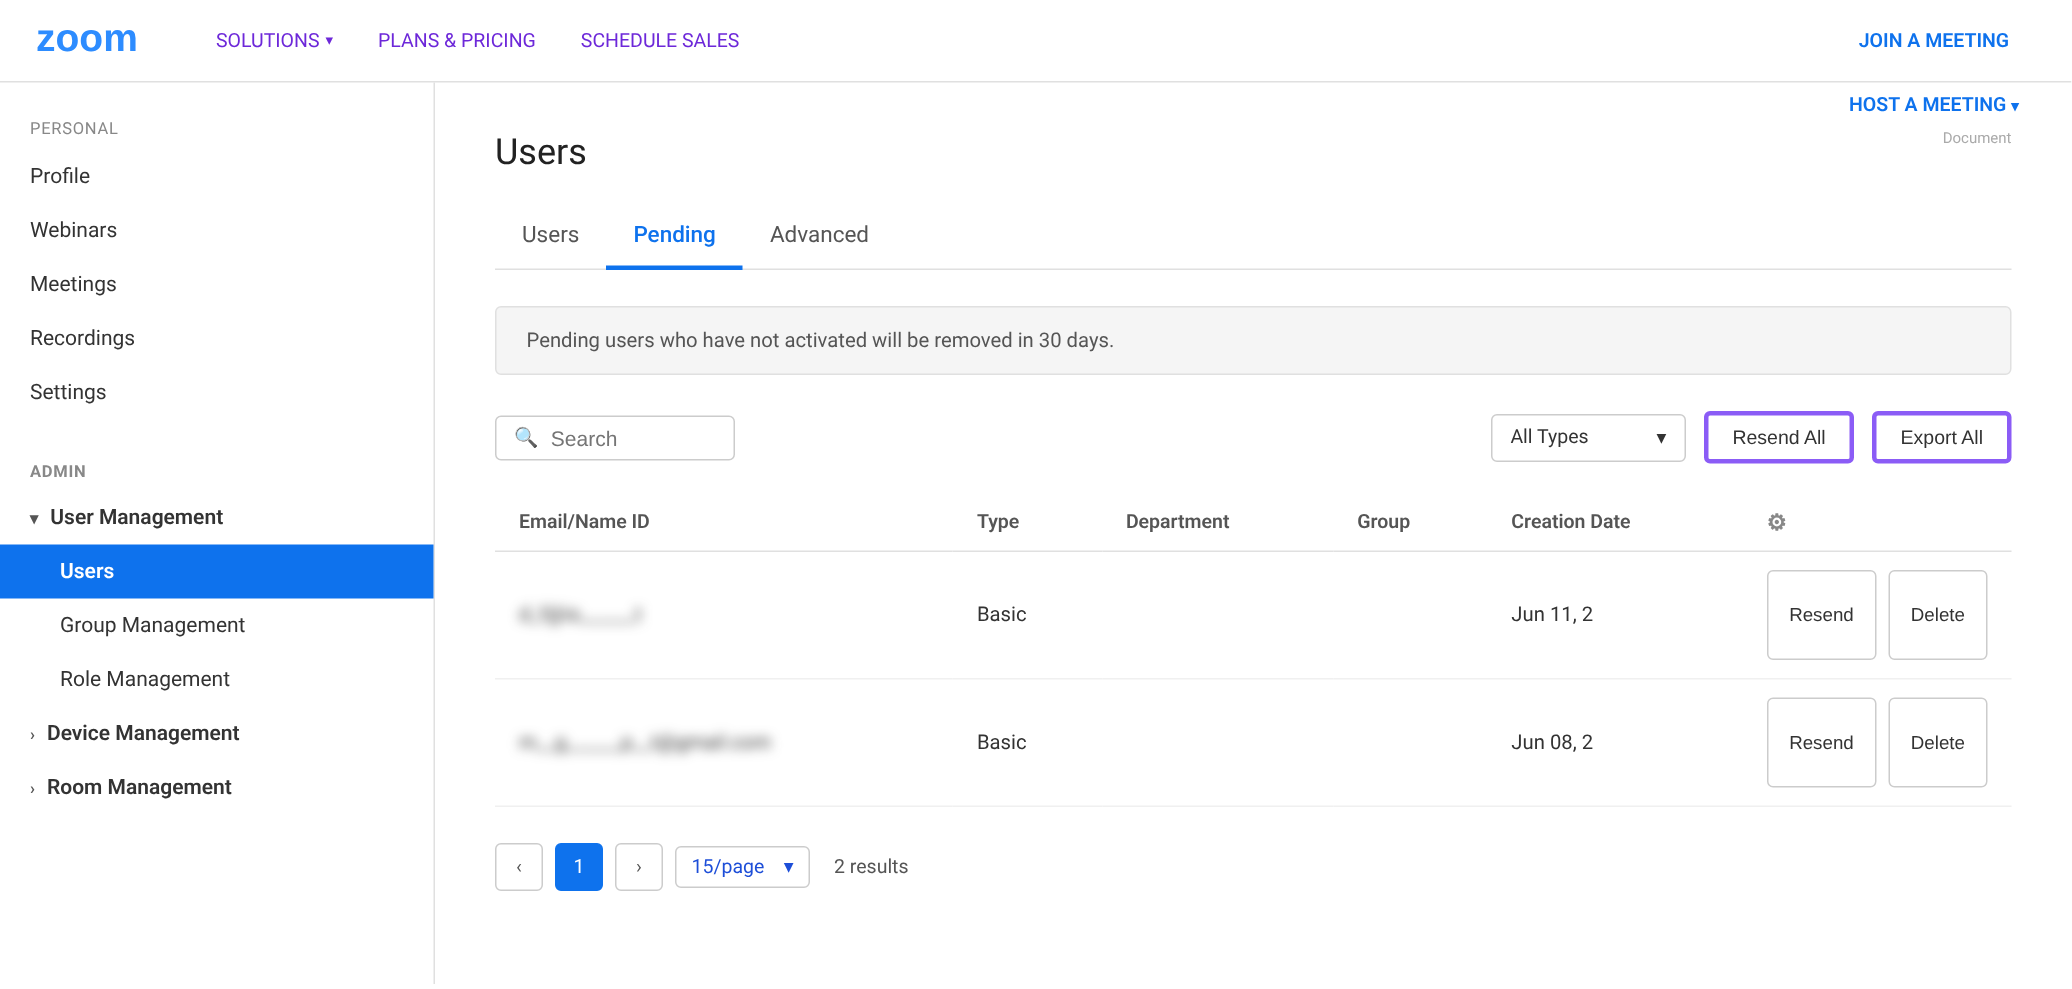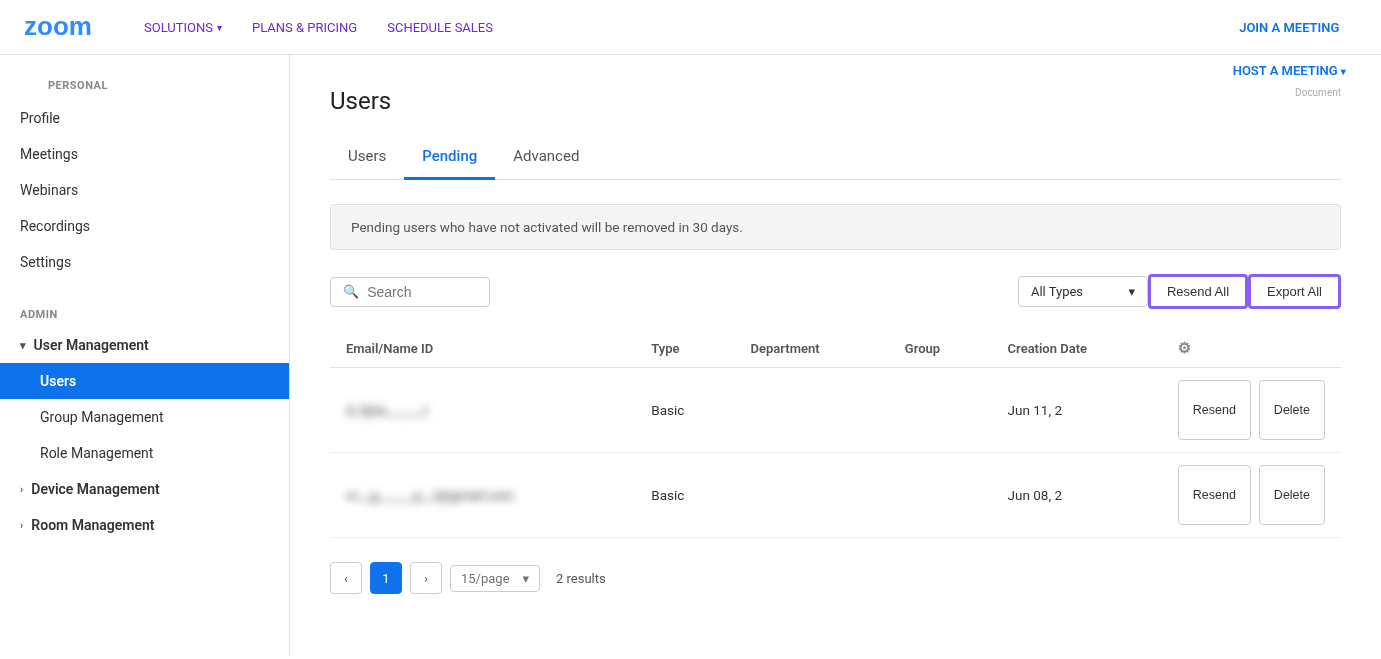--- a/index.html
+++ b/index.html
@@ -29,22 +29,22 @@
     .layout { display: flex; min-height: calc(100vh - 58px); }
 
     
     .sidebar {
       width: 290px; min-width: 290px;
       background: #fff;
       border-right: 1px solid #e0e0e0;
       padding: 24px 0;
     }
     .sidebar-section-label {
-      font-size: 11px; font-weight: 700; color: #888;
-      padding: 0 20px 8px 20px; letter-spacing: 0.5px; margin-left: 28px;
+      font-size: 11px; font-weight: 400; color: #888;
+      padding: 0 20px 8px 20px; letter-spacing: 0.5px;
     }
     .sidebar-item {
       display: flex; align-items: center;
       padding: 10px 20px;
       cursor: pointer; color: #333; font-size: 14px;
       text-decoration: none;
     }
     .sidebar-item.active {
       background: #0e72ed; color: #fff; font-weight: 600;
       border-radius: 0;
@@ -79,21 +79,21 @@
     
     .alert-box {
       background: #f5f5f5; border: 1px solid #e0e0e0;
       padding: 14px 20px; border-radius: 4px;
       color: #555; font-size: 13.5px; margin-bottom: 24px;
     }
 
     
     .toolbar { display: flex; align-items: center; justify-content: space-between; margin-bottom: 20px; }
     .toolbar-left { display: flex; align-items: center; gap: 12px; }
-    .toolbar-right { display: flex; align-items: center; }
+    .toolbar-right { display: flex; align-items: center; gap: 12px; }
 
     .search-box {
       display: flex; align-items: center;
       border: 1px solid #ccc; border-radius: 4px;
       padding: 6px 12px; width: 160px; gap: 8px;
       background: #fff;
     }
     .search-icon { color: #999; font-size: 13px; }
     .search-box input {
       border: none; outline: none; font-size: 14px; color: #555; background: transparent; width: 100%;
@@ -141,21 +141,21 @@
       display: flex; align-items: center; gap: 8px; margin-top: 24px;
     }
     .page-btn {
       border: 1px solid #ccc; border-radius: 4px;
       width: 32px; height: 32px; display: flex; align-items: center; justify-content: center;
       cursor: pointer; background: #fff; font-size: 13px; color: #555;
     }
     .page-btn.active { background: #0e72ed; color: #fff; border-color: #0e72ed; }
     .page-size-select {
       border: 1px solid #ccc; border-radius: 4px;
-      padding: 5px 10px; font-size: 13px; color: #737373;
+      padding: 5px 10px; font-size: 13px; color: #1d4ed8;
       background: #fff; cursor: pointer; display: flex; align-items: center; gap: 6px;
       min-width: 90px; justify-content: space-between;
     }
     .results-count { color: #555; font-size: 13px; margin-left: 8px; }
 
     
     .doc-link { color: #aaa; font-size: 10px; text-decoration: none; }
     .page-header { display: flex; align-items: flex-start; justify-content: space-between; }
   </style>
 </head>
@@ -184,22 +184,22 @@
     </a>
   </div>
 </nav>
 
 <div class="layout">
 
   <aside class="sidebar">
     <div class="sidebar-section">
       <div class="sidebar-section-label">PERSONAL</div>
       <a class="sidebar-item">Profile</a>
+      <a class="sidebar-item">Webinars</a>
       <a class="sidebar-item">Meetings</a>
-      <a class="sidebar-item">Webinars</a>
       <a class="sidebar-item">Recordings</a>
       <a class="sidebar-item">Settings</a>
     </div>
 
     <div class="sidebar-section">
       <div class="admin-section-label">ADMIN</div>
       <a class="sidebar-item parent">
         <span class="chevron-icon">▾</span>
         <span>User Management</span>
       </a>

